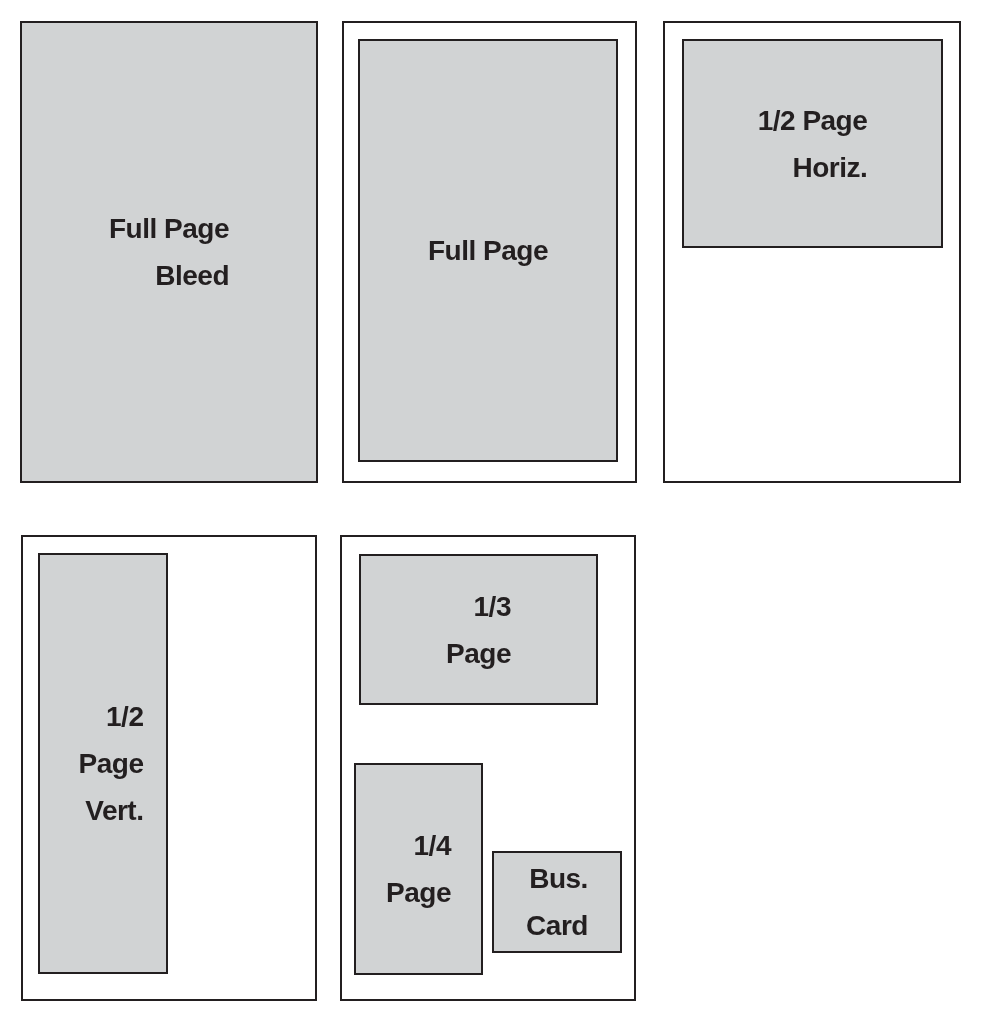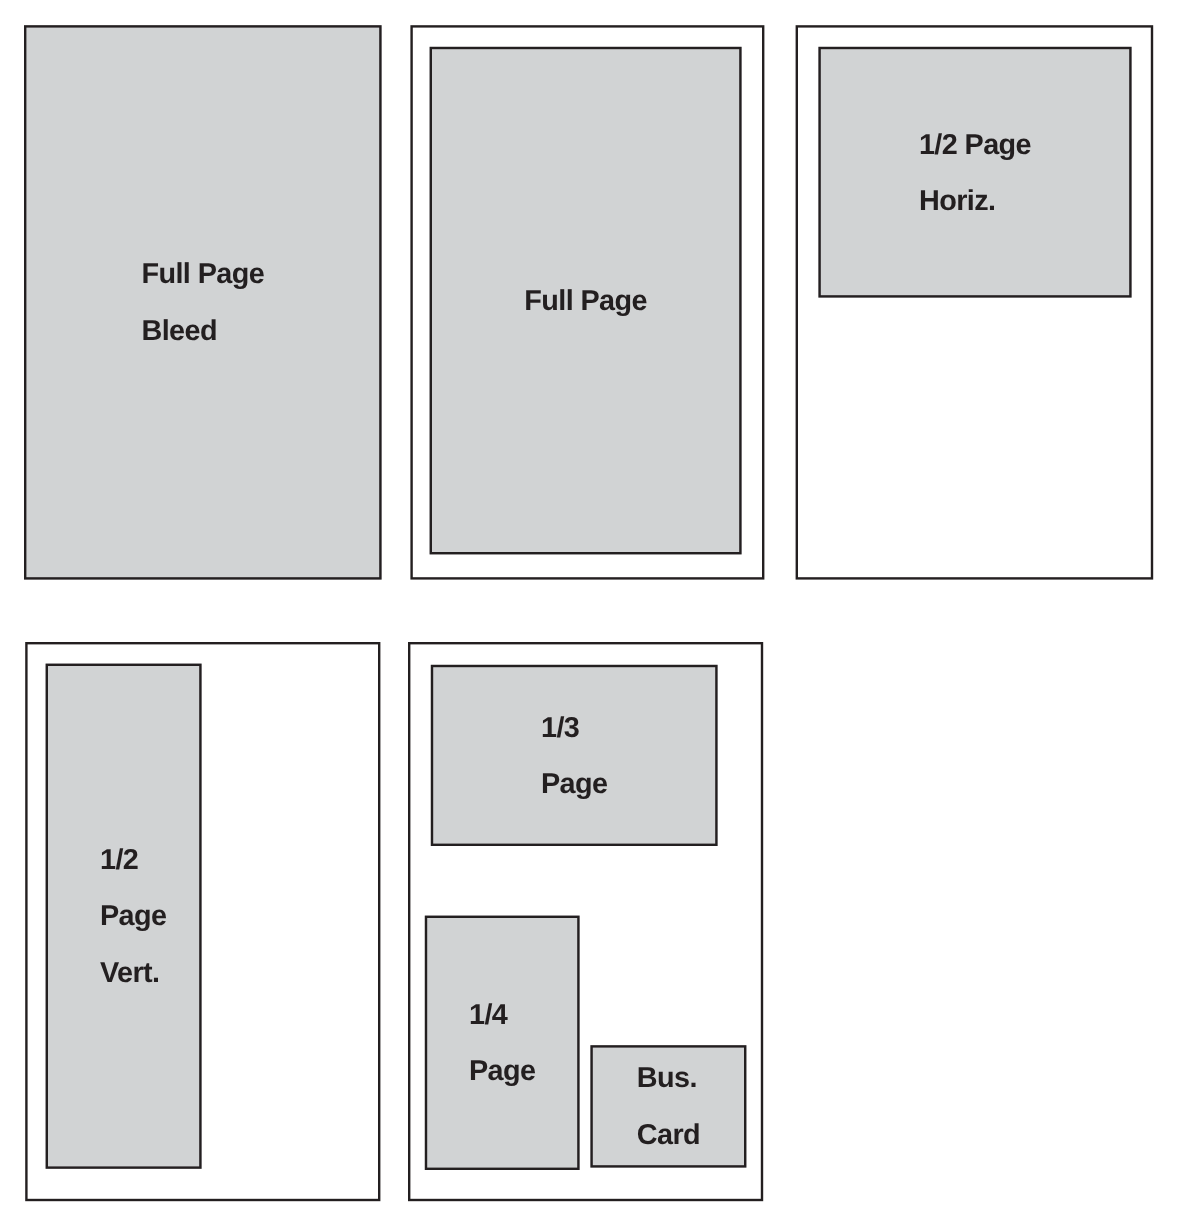--- a/index.html
+++ b/index.html
@@ -26,45 +26,45 @@
   .adbox {
     position: absolute;
     background: var(--fill);
     border: 2.5px solid var(--outline);
     display: flex;
     align-items: center;
     justify-content: center;
   }
   .adlabel {
     font-weight: bold;
-    font-size: 24px;
+    font-size: 28px;
     line-height: 47px;
     letter-spacing: -0.5px;
-    text-align: left;
+    text-align: right;
     color: var(--text);
     white-space: pre-line;
   }
   
   #panel-bleed {
     left: 20px; top: 21px; width: 298px; height: 462px;
     background: var(--fill);
     border-width: 2.5px;
     display: flex; align-items: center; justify-content: center;
   }
   #panel-full  { left: 342px; top: 21px; width: 295px; height: 462px; }
   #panel-full .adbox  { left: 14px; top: 16px; width: 260px; height: 423px; }
   #panel-horiz { left: 663px; top: 21px; width: 298px; height: 462px; }
   #panel-horiz .adbox { left: 17px; top: 16px; width: 261px; height: 209px; }
   
   #panel-vert  { left: 21px; top: 535px; width: 296px; height: 466px; }
   #panel-vert .adbox  { left: 15px; top: 16px; width: 130px; height: 421px; padding-left: 16px; }
   #panel-combo { left: 340px; top: 535px; width: 296px; height: 466px; }
   #box-third   { left: 17px;  top: 17px;  width: 239px; height: 151px; }
   #box-quarter { left: 12px;  top: 226px; width: 129px; height: 212px; }
-  #box-buscard { left: 150px; top: 334px; width: 130px; height: 102px; }
+  #box-buscard { left: 150px; top: 314px; width: 130px; height: 102px; }
 </style>
 </head>
 <body>
 
 <div class="canvas">
 
   <div class="panel" id="panel-bleed">
     <div class="adlabel">Full Page
 Bleed</div>
   </div>

